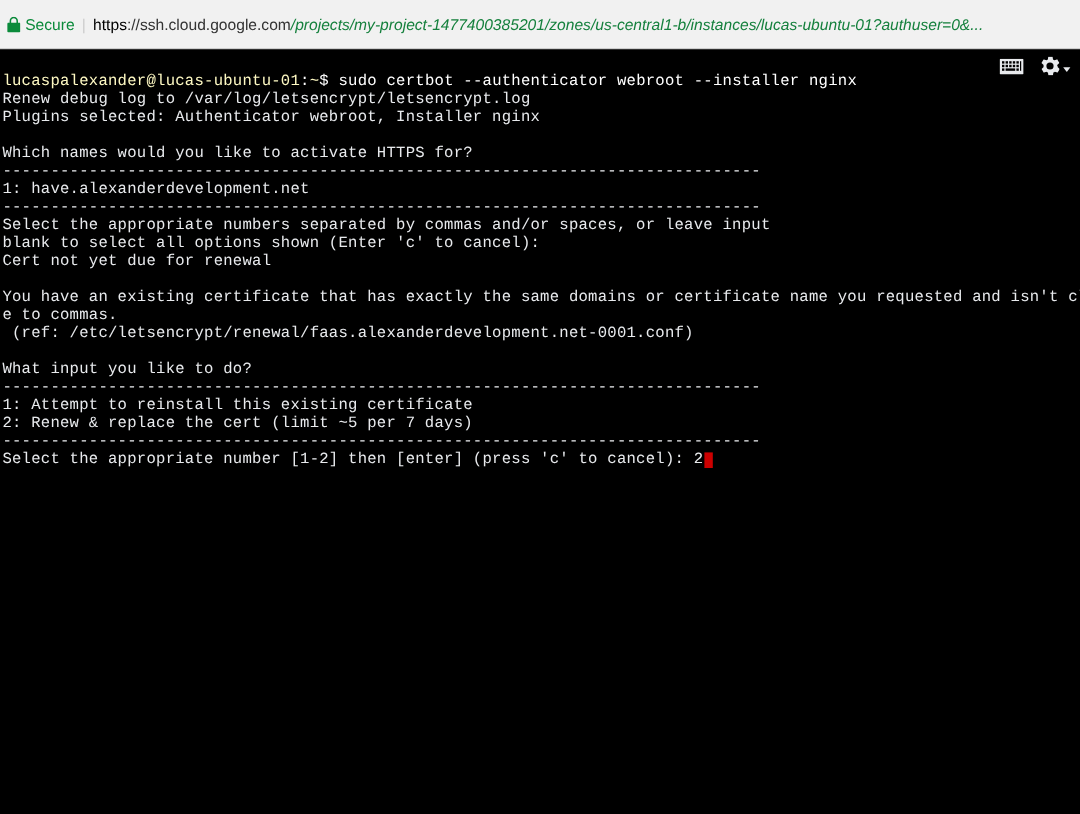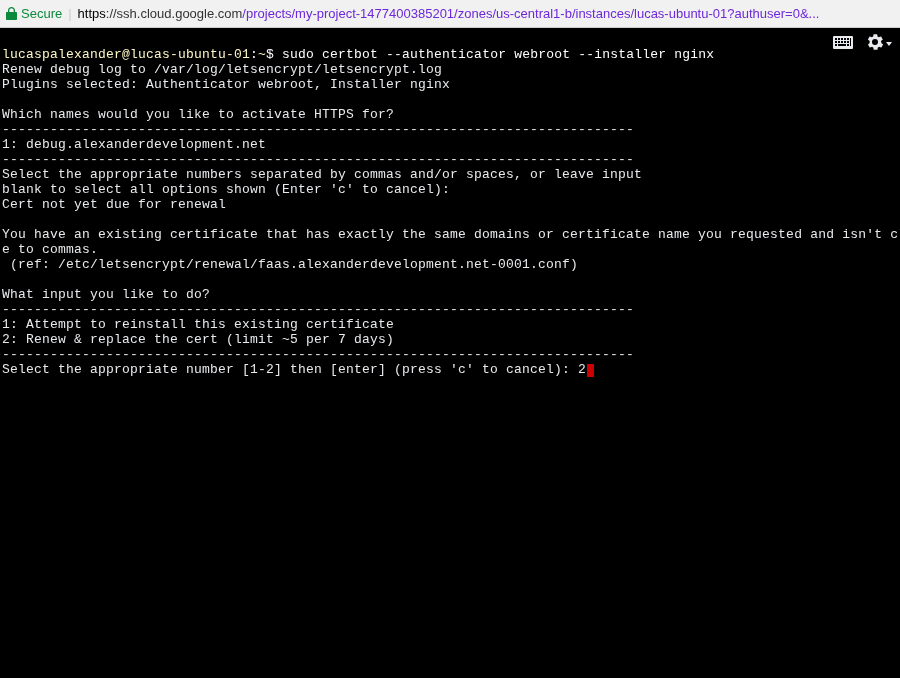--- a/index.html
+++ b/index.html
@@ -8,21 +8,21 @@
       box-sizing: border-box;
     }
     body {
       width: 900px;
       height: 678px;
       background: #ffffff;
       font-family: Arial, sans-serif;
       overflow: hidden;
     }
     .address-bar {
-      height: 28px;
+      height: 41px;
       background: #f1f1f1;
       display: flex;
       align-items: center;
       padding: 0 6px;
       border-bottom: 1px solid #ccc;
       font-size: 13px;
     }
     .lock-icon {
       display: inline-flex;
       align-items: center;
@@ -41,21 +41,22 @@
       font-size: 13px;
       white-space: nowrap;
       overflow: hidden;
       text-overflow: ellipsis;
       flex: 1;
     }
     .url .scheme {
       color: #000000;
     }
     .url .path {
-      color: #6d28d9;
+      color: #15803d;
+      font-style: italic;
     }
     .terminal-wrap {
       background: #000000;
       height: 651px;
       position: relative;
     }
     .toolbar-icons {
       position: absolute;
       top: 6px;
       right: 8px;
@@ -148,21 +149,21 @@
     </span>
   </div>
 
   <div class="terminal">
 <span class="t-green">lucaspalexander@lucas-ubuntu-01</span><span class="t-white">:</span><span class="t-green">~</span><span class="t-white">$ </span><span class="t-white">sudo certbot --authenticator webroot --installer nginx</span>
 <span>Renew debug log to /var/log/letsencrypt/letsencrypt.log</span>
 <span>Plugins selected: Authenticator webroot, Installer nginx</span>
 <span></span>
 <span>Which names would you like to activate HTTPS for?</span>
 <span>-------------------------------------------------------------------------------</span>
-<span>1: debug.alexanderdevelopment.net</span>
+<span>1: have.alexanderdevelopment.net</span>
 <span>-------------------------------------------------------------------------------</span>
 <span>Select the appropriate numbers separated by commas and/or spaces, or leave input</span>
 <span>blank to select all options shown (Enter 'c' to cancel):</span>
 <span>Cert not yet due for renewal</span>
 <span></span>
 <span>You have an existing certificate that has exactly the same domains or certificate name you requested and isn't clos</span>
 <span>e to commas.</span>
 <span> (ref: /etc/letsencrypt/renewal/faas.alexanderdevelopment.net-0001.conf)</span>
 <span></span>
 <span>What input you like to do?</span>

